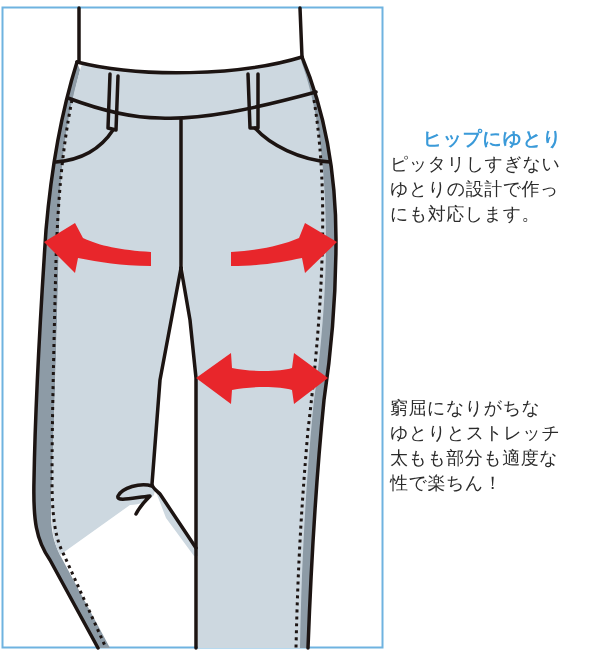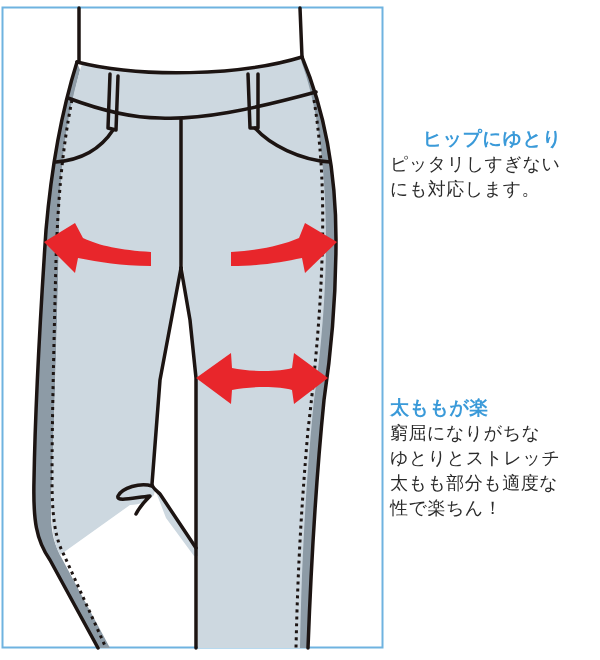--- a/index.html
+++ b/index.html
@@ -144,22 +144,22 @@
 
     <path d="M231 252 C 260 250, 280 246, 299 238 L 305 223 L 337 242 L 305 273 L 302 258 C 282 262, 262 266, 231 266 Z"></path>
 
     <path d="M196 378 L 231 353 L 232 368 C 250 372, 280 372, 292 368 L 294 353 L 328 378 L 294 404 L 292 390 C 280 386, 250 386, 232 390 L 231 404 Z"></path>
   </g>
 </svg>
 
 <div class="caption caption-hip">
   <div class="caption-title" style="color:#3a9ad9;text-align:center;">ヒップにゆとり</div>
   <div class="caption-line">ピッタリしすぎない</div>
+  <div class="caption-line">ゆとりの設計で作っ</div>
   <div class="caption-line">にも対応します。</div>
 </div>
 
 <div class="caption caption-thigh">
-  <div class="caption-title" style="color:#3a9ad9;">太ももが楽</div>
   <div class="caption-line">窮屈になりがちな</div>
   <div class="caption-line">ゆとりとストレッチ</div>
   <div class="caption-line">太もも部分も適度な</div>
   <div class="caption-line">性で楽ちん！</div>
 </div>
 
 </body></html>

